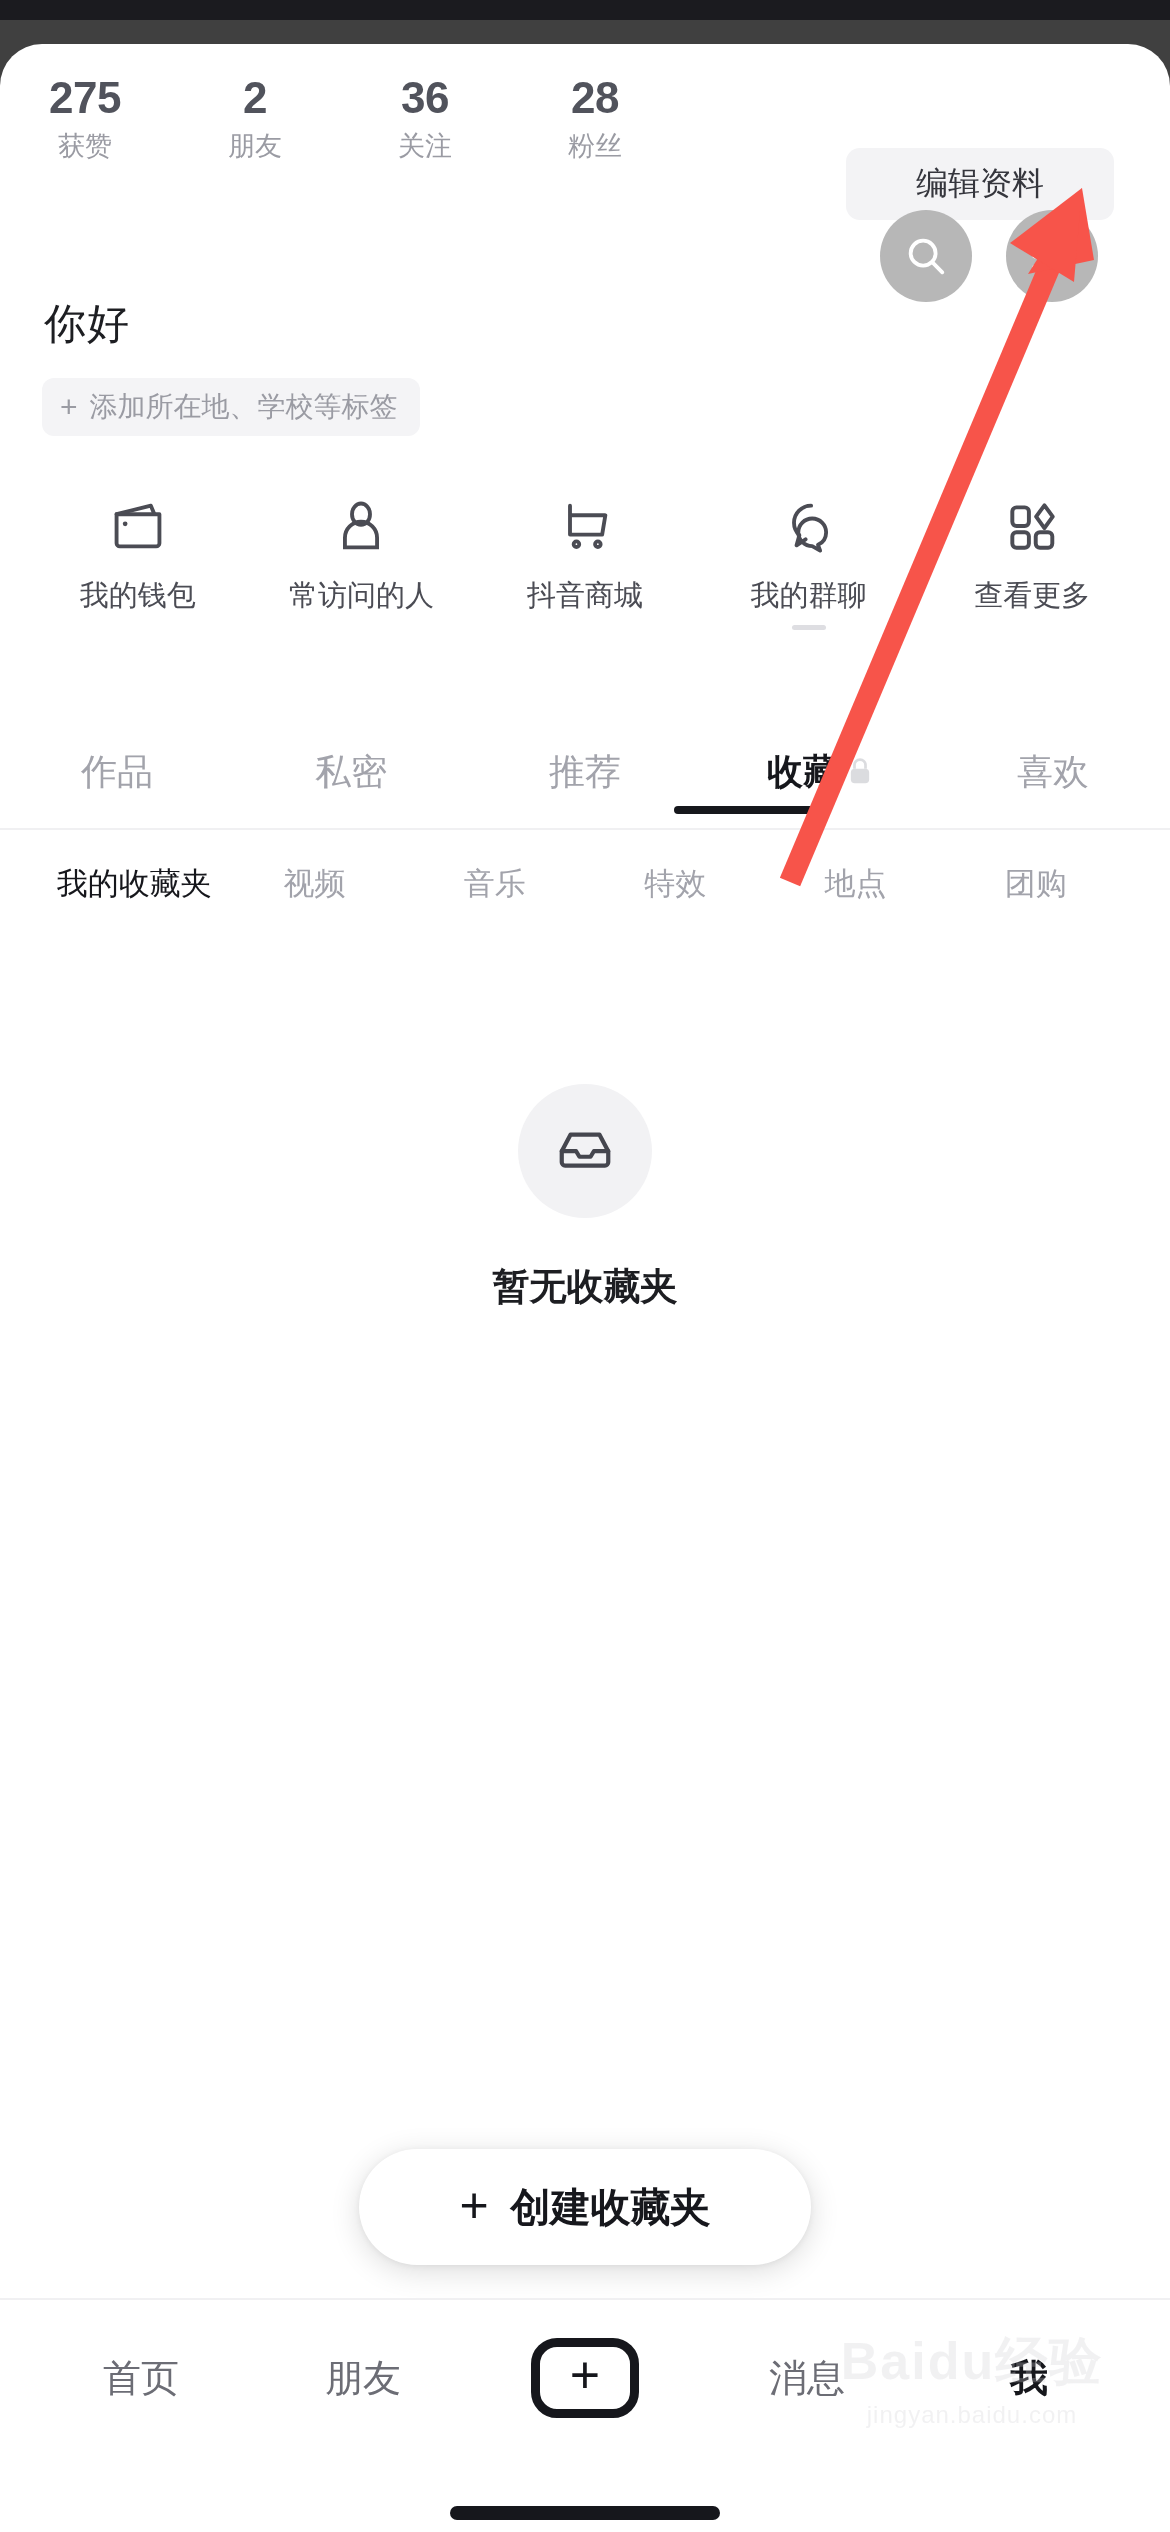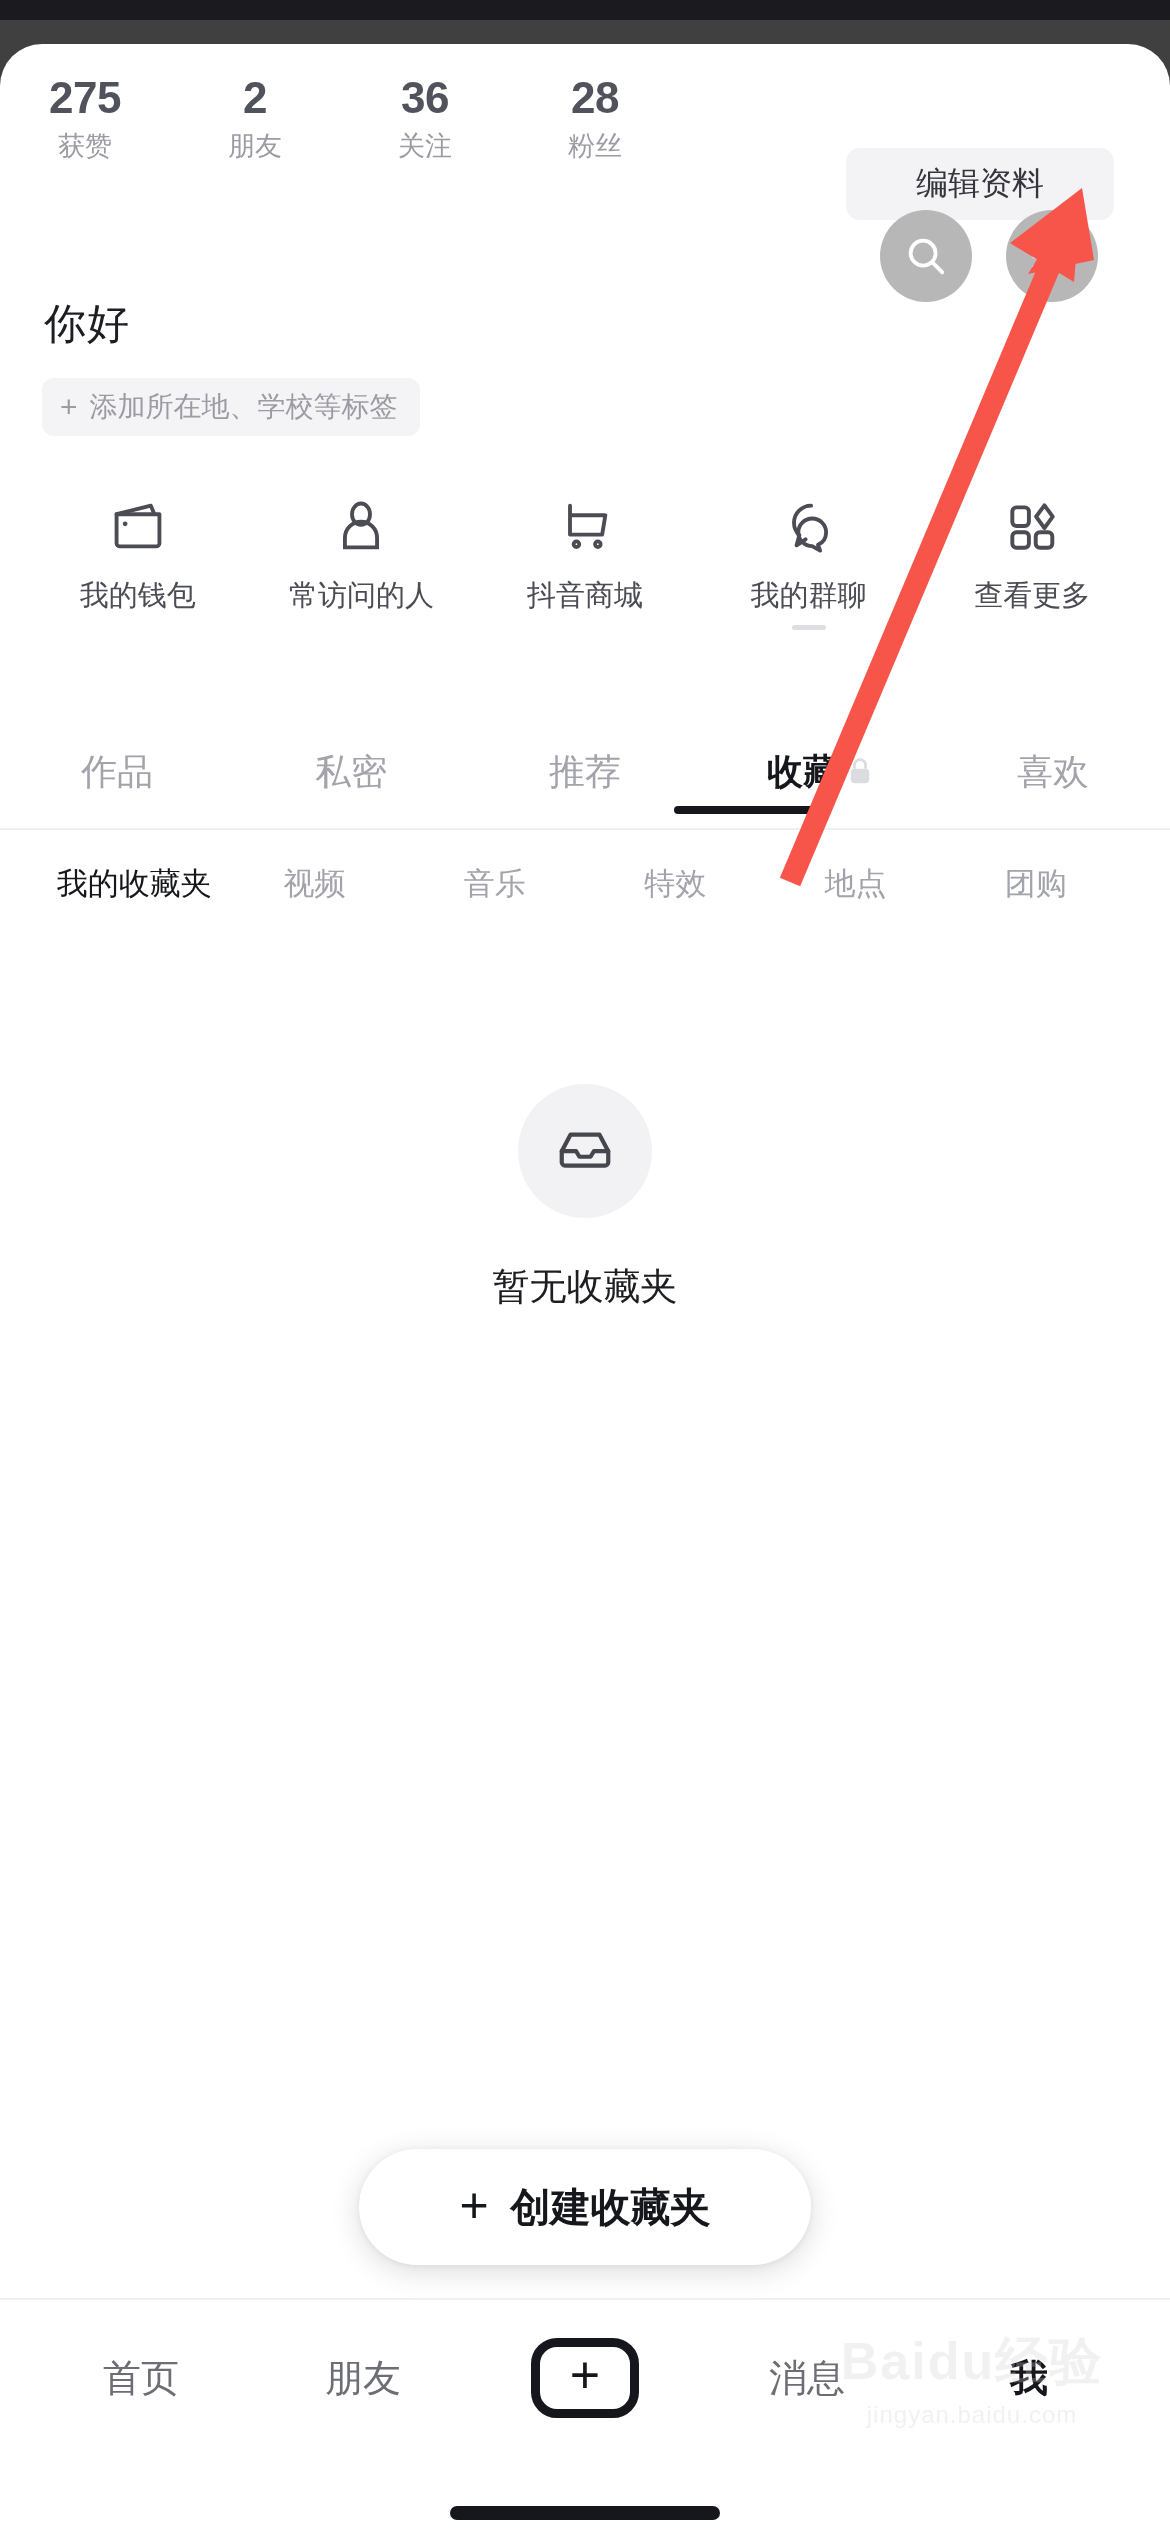--- a/index.html
+++ b/index.html
@@ -161,21 +161,21 @@
     width:1170px;
     display:flex; flex-direction:column;
     align-items:center; gap:44px;
   }
   .empty-circle {
     width:134px; height:134px; border-radius:50%;
     background:#f2f2f4;
     display:flex; align-items:center; justify-content:center;
   }
   .empty-text {
-    font-size:37px; color:#1d1e22; font-weight:normal;
+    font-size:37px; color:#1d1e22; font-weight:bold;
   }
 
   
   .create-btn {
     position:absolute;
     left:50%; transform:translateX(-50%);
     top:2105px;
     width:452px; height:116px;
     background:#ffffff;
     border-radius:58px;

